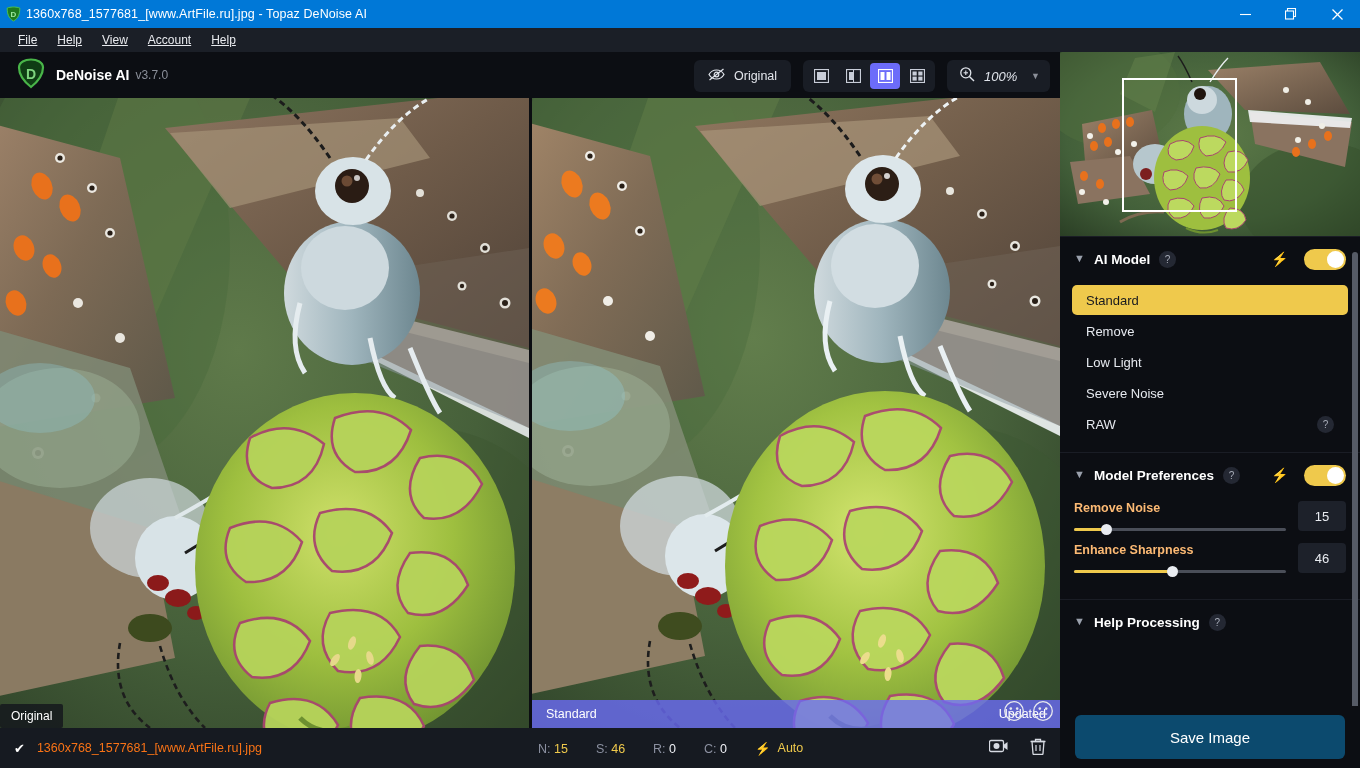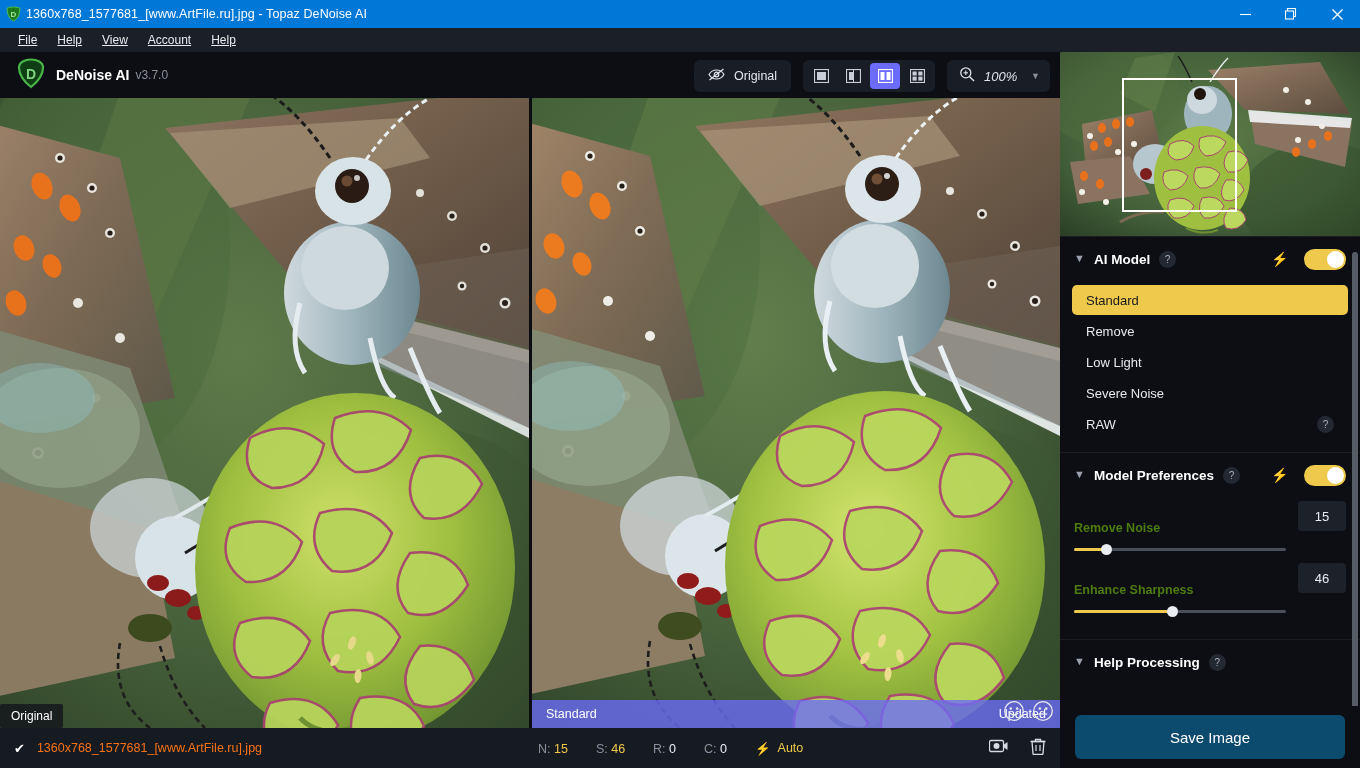--- a/index.html
+++ b/index.html
@@ -72,21 +72,21 @@
   .toggle i{ position:absolute; right:2px; top:2px; width:17px; height:17px; border-radius:50%; background:#fff; }
 
   .models{ padding:4px 12px 12px; }
   .model{ height:30px; display:flex; align-items:center; padding:0 14px; border-radius:5px;
           color:#e6e9ef; font-size:13px; margin-bottom:1px; justify-content:space-between; }
   .model.sel{ background:#efc94c; color:#17191f; }
 
   .pref{ padding:4px 14px 14px; }
   .pref-row{ margin-bottom:12px; display:flex; align-items:flex-start; }
   .pref-left{ flex:1; padding-right:12px; }
-  .pref-label{ color:#4d7c0f; font-size:12.5px; font-weight:bold; margin-bottom:13px;margin-top:20px; }
+  .pref-label{ color:#fdba74; font-size:12.5px; font-weight:bold; margin-bottom:13px; }
   .track{ position:relative; height:3px; background:#4a4e58; border-radius:2px; }
   .fill{ position:absolute; left:0; top:0; height:3px; background:#efc94c; border-radius:2px; }
   .knob{ position:absolute; top:-4px; width:11px; height:11px; border-radius:50%;
          background:#e9ecf1; margin-left:-5px; }
   .numbox{ width:48px; height:30px; background:#1d212a; border-radius:4px; color:#e9ecf1;
            font-size:13px; display:flex; align-items:center; justify-content:center; }
 
   .saveWrap{ position:absolute; left:0; bottom:0; width:300px; height:62px;
              display:flex; align-items:center; justify-content:center; background:#0c0e13; }
   .save{ width:270px; height:44px; background:#0c4a6e; border-radius:6px; color:#fff;

